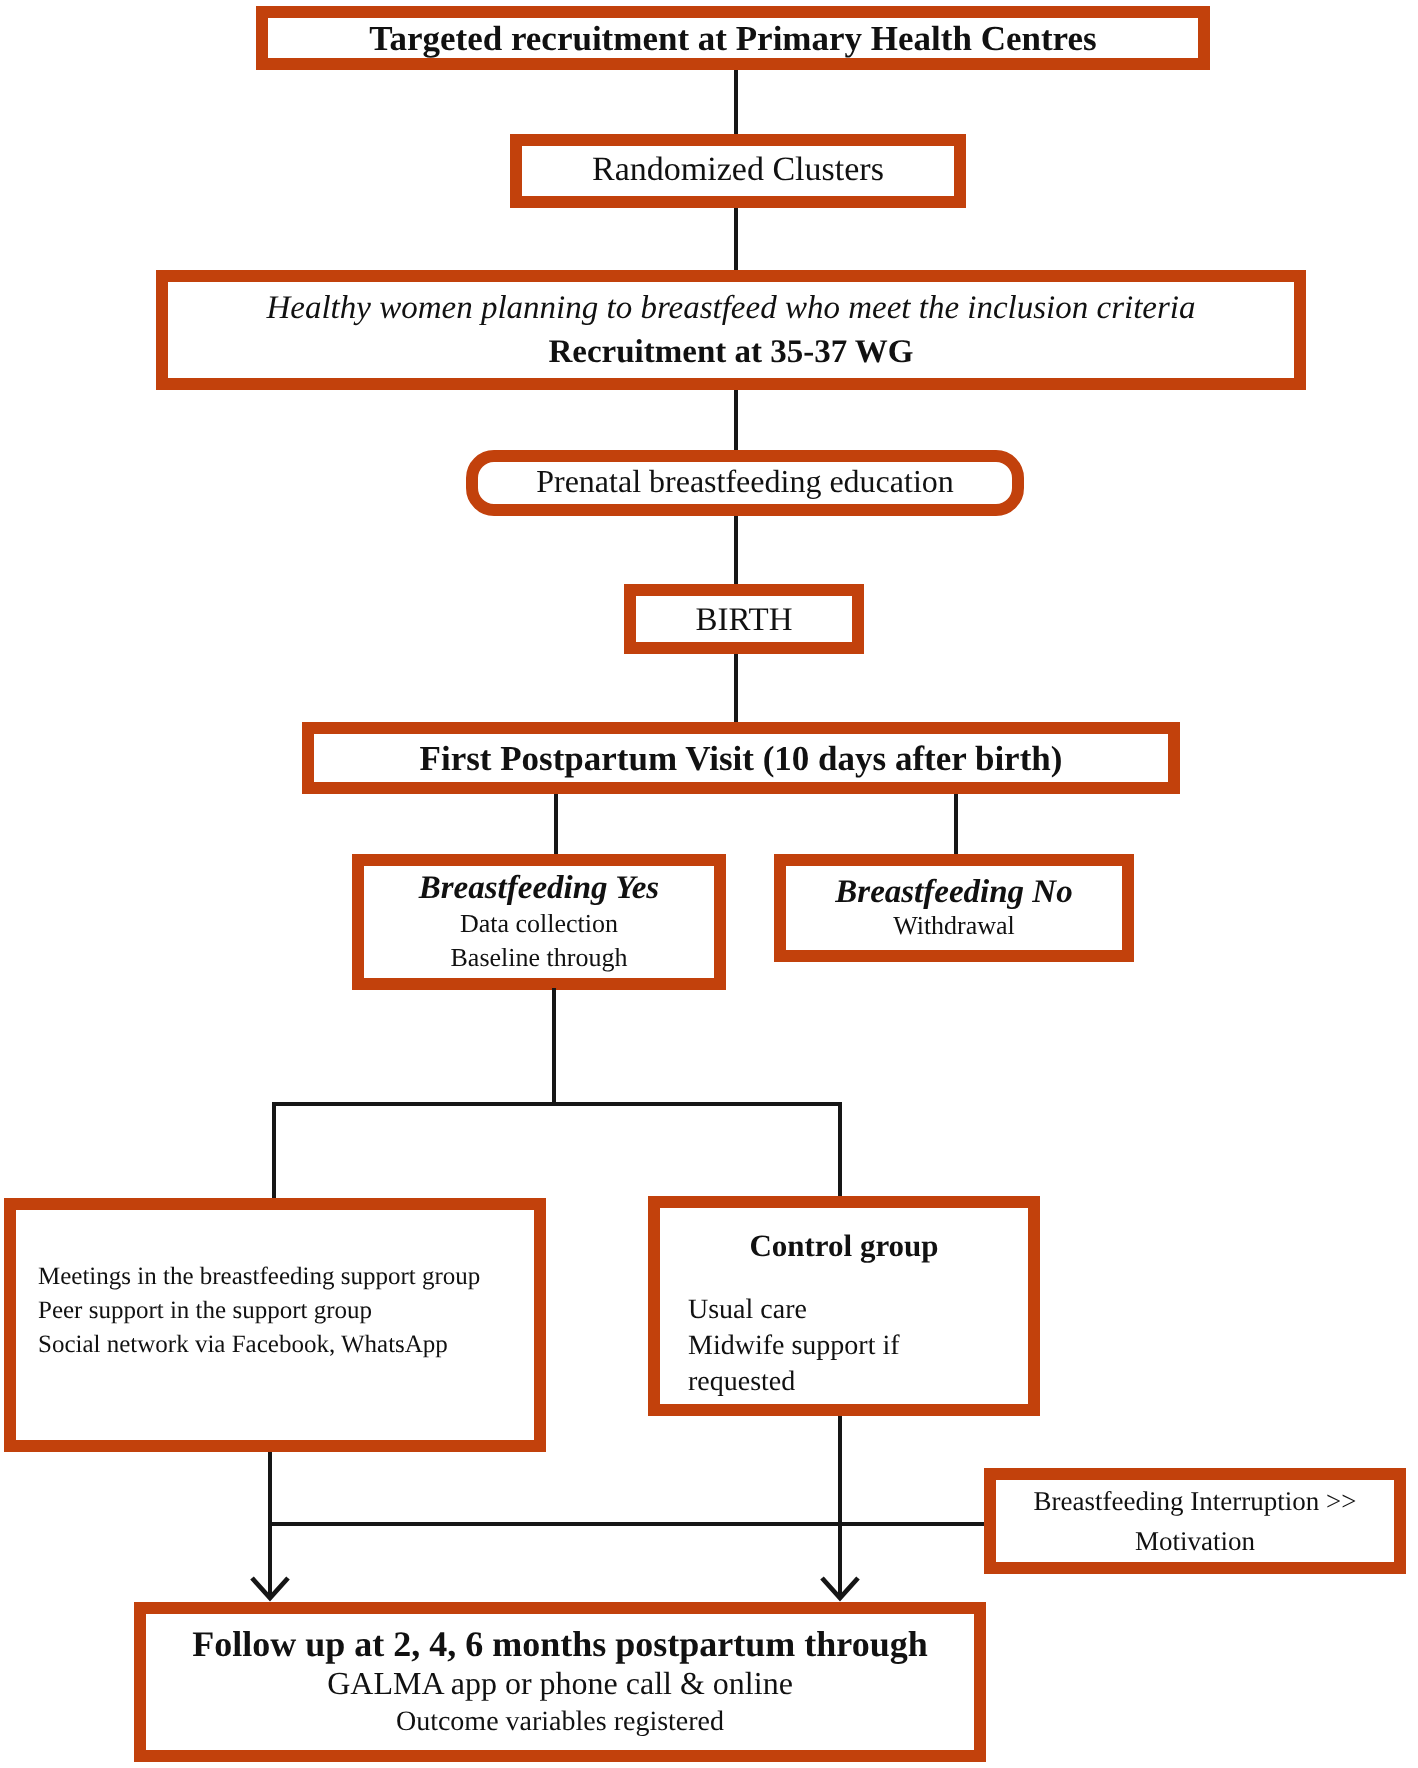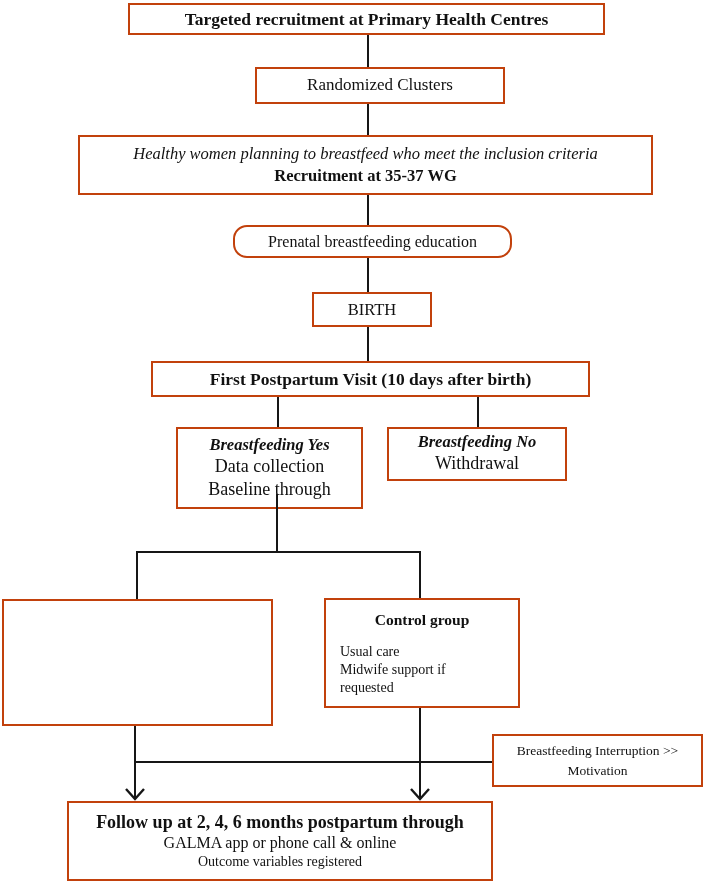--- a/index.html
+++ b/index.html
@@ -3,40 +3,40 @@
 <meta charset="utf-8">
 <style>
   html, body { margin:0; padding:0; background:#ffffff; }
   #canvas {
     position:relative; width:709px; height:884px; background:#ffffff;
     font-family:"Liberation Serif","DejaVu Serif",serif; color:#111111;
     overflow:hidden;
   }
   .box {
     position:absolute; box-sizing:border-box;
-    border:2px solid #c2410c; background:#ffffff;
+    border:6px solid #c2410c; background:#ffffff;
     display:flex; flex-direction:column; align-items:center; justify-content:center;
     text-align:center; line-height:1.2;
   }
   .vline { position:absolute; width:2px; background:#161616; }
   .hline { position:absolute; height:2px; background:#161616; }
   .arrow { position:absolute; }
 
   .b1  { left:128px; top:3px;   width:477px; height:32px; font-weight:bold; font-size:17.5px; }
-  .b2  { left:255px; top:67px;  width:250px; height:37px; font-size:17px; }
+  .b2  { left:255px; top:67px;  width:228px; height:37px; font-size:17px; }
   .b3  { left:78px;  top:135px; width:575px; height:60px; font-size:16.5px; }
   .b3 .criteria { font-style:italic; }
   .b3 .recruit  { font-weight:bold; margin-top:2px; }
   .b4  { left:233px; top:225px; width:279px; height:33px; font-size:16px;border-radius:14px; }
   .b5  { left:312px; top:292px; width:120px; height:35px; font-size:16.5px;text-align:center; }
   .b6  { left:151px; top:361px; width:439px; height:36px; font-weight:bold; font-size:17.5px; }
-  .b7  { left:176px; top:427px; width:187px; height:82px; }
+  .b7  { left:176px; top:427px; width:187px; height:68px; }
   .b8  { left:387px; top:427px; width:180px; height:54px; }
   .bf-title { font-weight:bold; font-style:italic; font-size:16.5px; }
-  .bf-line  { font-size:18px; line-height:1.3;text-align:right; }
+  .bf-line  { font-size:13px; line-height:1.3;text-align:right; }
   .b9  { left:2px;   top:599px; width:271px; height:127px; justify-content:flex-start; padding-top:10px; }
   .b9 .grp-title  { font-weight:bold; font-size:16.5px; }
   .b9 .grp-body   { align-self:flex-start; text-align:left; padding-left:11px; margin-top:15px;
                     font-size:12.5px; line-height:1.35; }
   .b10 { left:324px; top:598px; width:196px; height:110px; justify-content:flex-start; padding-top:11px; }
   .b10 .grp-title { font-weight:bold; font-size:15.5px; }
   .b10 .grp-body  { align-self:flex-start; text-align:left; padding-left:14px; margin-top:13px;
                     font-size:14px; line-height:1.3; width:130px; }
   .b11 { left:492px; top:734px; width:211px; height:53px; font-size:13.5px; line-height:1.45; }
   .b12 { left:67px;  top:801px; width:426px; height:80px; }
@@ -79,20 +79,25 @@
     <div class="bf-line">Data collection</div>
     <div class="bf-line">Baseline through</div>
   </div>
 
   <div class="box b8">
     <div class="bf-title">Breastfeeding No</div>
     <div class="bf-line">Withdrawal</div>
   </div>
 
   <div class="box b9">
+    <div class="grp-body">
+      <div>Meetings in the breastfeeding support group</div>
+      <div>Peer support in the support group</div>
+      <div>Social network via Facebook, WhatsApp</div>
+    </div>
   </div>
 
   <div class="box b10">
     <div class="grp-title">Control group</div>
     <div class="grp-body">
       <div>Usual care</div>
       <div>Midwife support if requested</div>
     </div>
   </div>
 

